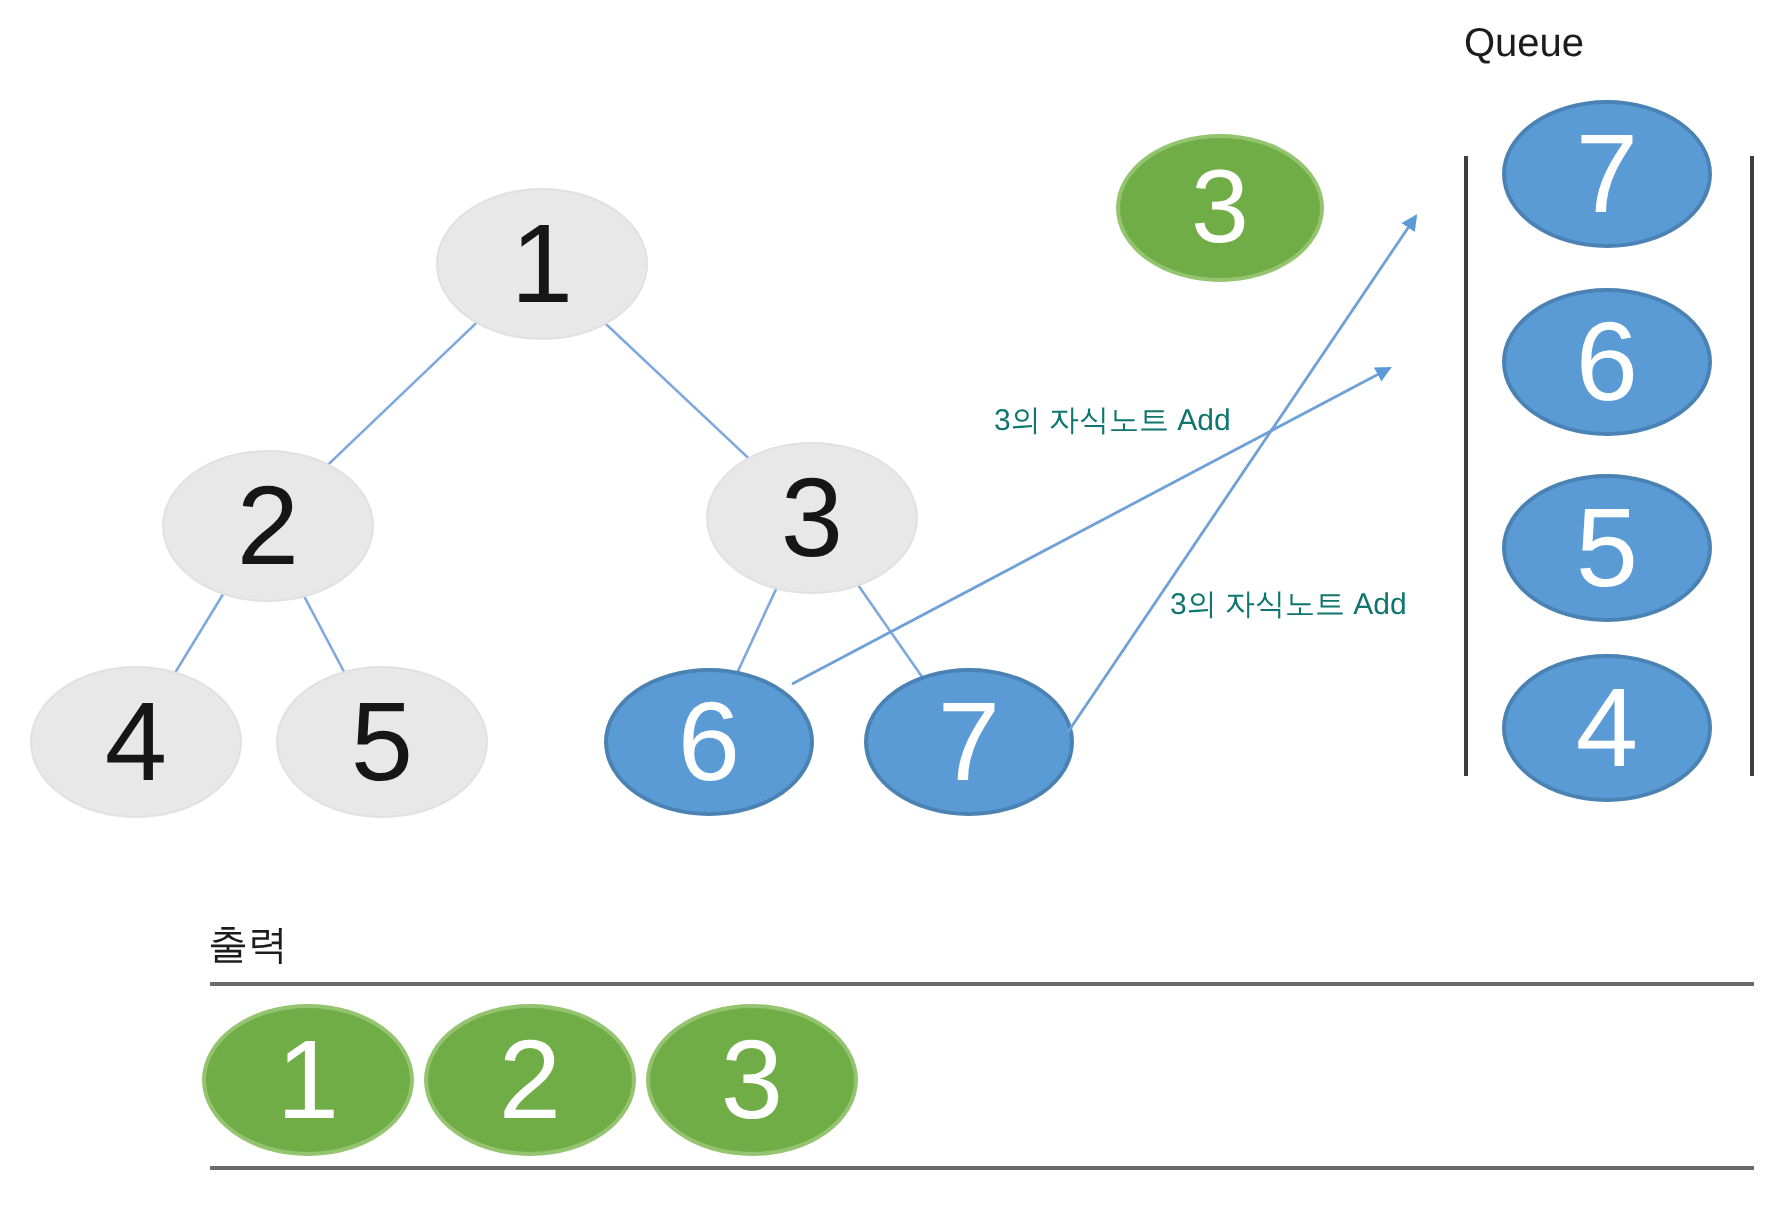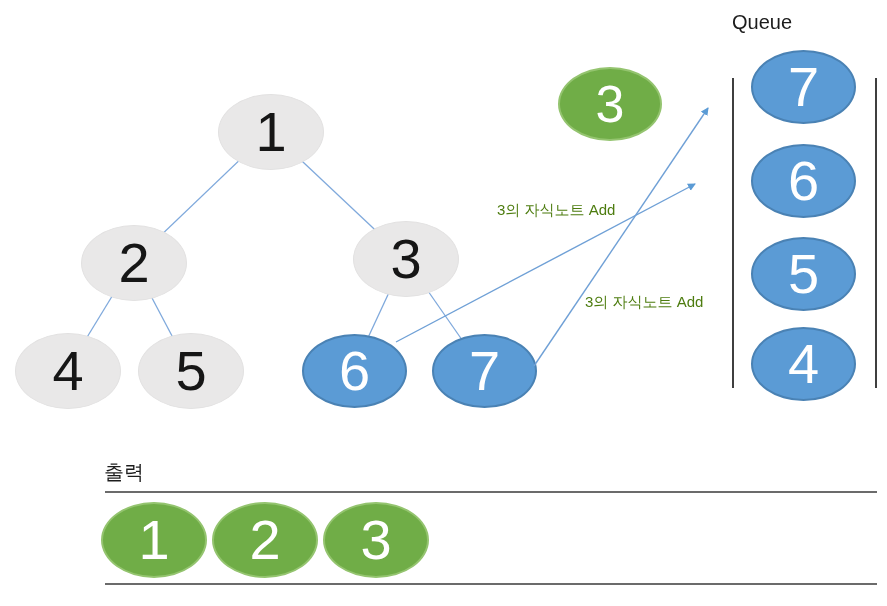--- a/index.html
+++ b/index.html
@@ -25,21 +25,21 @@
   }
   .node.green {
     width:100px; height:70px; background:#70AD47;
     border:2px solid #94C46F; color:#ffffff; font-size:52px;
   }
   .section-title {
     position:absolute; z-index:2; font-size:20px; color:#1c1c1c;
     text-align:center; white-space:nowrap;
   }
   .annotation {
-    position:absolute; z-index:4; font-size:15px; color:#4d7c0f; white-space:nowrap;
+    position:absolute; z-index:4; font-size:15px; color:#0f766e; white-space:nowrap;
   }
   .vline { position:absolute; z-index:2; width:2px; background:#3f3f3f; }
   .hline { position:absolute; z-index:2; height:2px; background:#6b6b6b; }
 </style>
 </head>
 <body>
 
 <div class="canvas">
 
   <svg class="layer edges-layer" viewBox="0 0 887 606">

